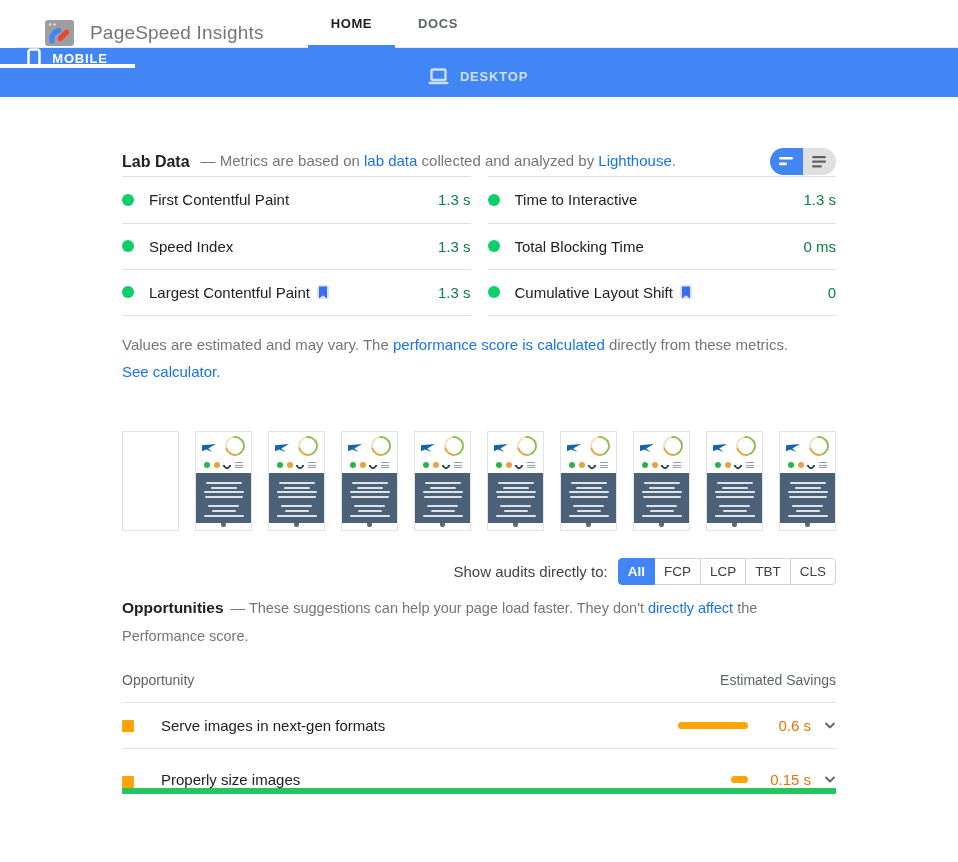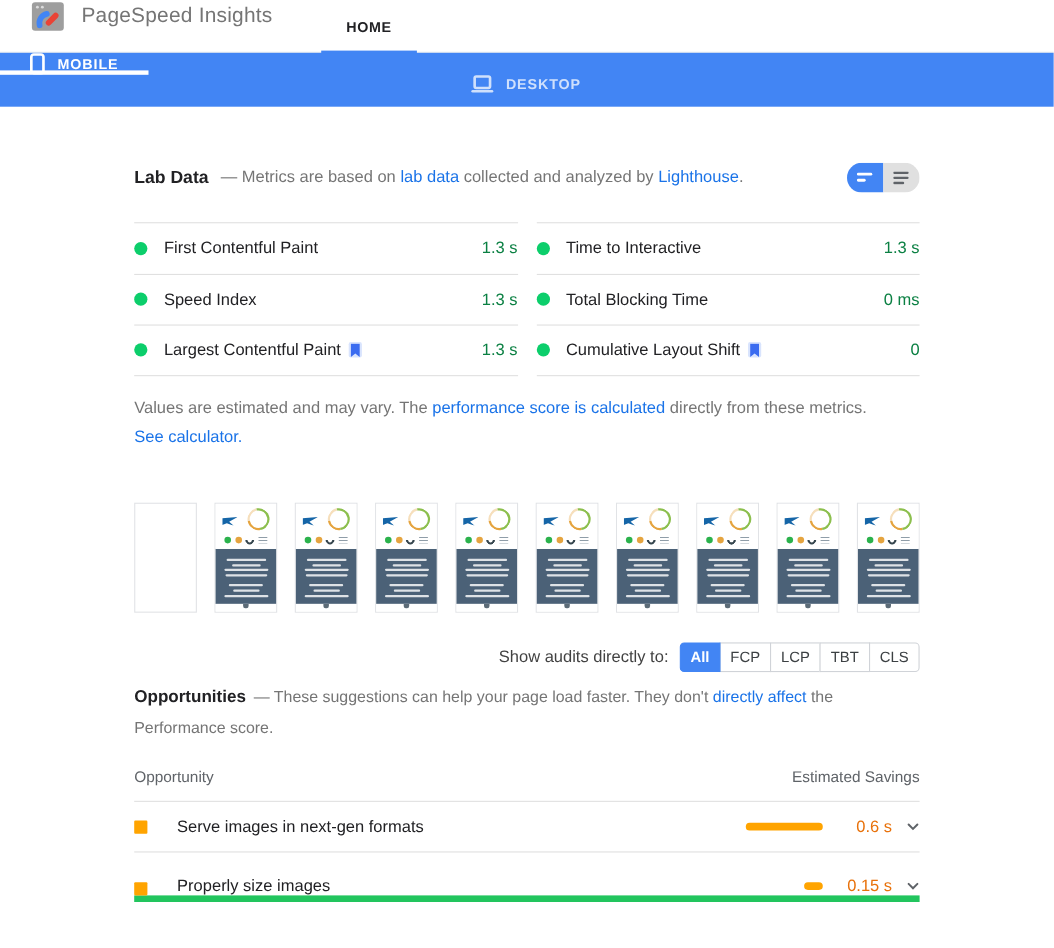--- a/index.html
+++ b/index.html
@@ -5,22 +5,22 @@
   * { margin:0; padding:0; box-sizing:border-box; }
   html,body { background:#fff; }
   body {
     width:958px; height:862px; margin:0 auto; overflow:hidden;
     font-family:"Liberation Sans","DejaVu Sans",sans-serif;
     color:#212124; -webkit-font-smoothing:antialiased;
   }
 
   
   .app-header{
-    height:48px; display:flex; align-items:flex-start;
-    padding-left:28px; border-bottom:1px solid #e8eaed; background:#fff;
+    height:48px; display:flex; align-items:flex-end;
+    padding-left:28px; border-bottom:1px solid #e8eaed; background:#fff;margin-left:16px;
   }
   .brand{ display:flex; align-items:center; gap:15px; cursor:pointer; }
   .brand-title{ font-size:19px; color:#757575; letter-spacing:.2px; }
   .app-tabs{ display:flex; height:48px; margin-left:44px; }
   .app-tab{
     display:flex; align-items:center; padding:0 23px; font-size:13px;
     font-weight:bold; letter-spacing:.6px; color:#5f6368; position:relative; cursor:pointer;
   }
   .app-tab.active{ color:#212124; }
   .app-tab.active::after{
@@ -49,21 +49,21 @@
   .sect-title{ font-size:16px; font-weight:bold; color:#212124; white-space:nowrap; }
   .sect-desc{ font-size:15px; color:#757575; margin-left:11px; flex:1; line-height:1.5; }
   a.link{ color:#1a73e8; text-decoration:none; cursor:pointer; }
 
   .view-toggle{ display:flex; height:27px; border-radius:14px; overflow:hidden; flex:none; }
   .vt-btn{ width:33px; display:flex; align-items:center; justify-content:center; cursor:pointer; }
   .vt-btn.active{ background:#4285f4; }
   .vt-btn.inactive{ background:#e0e0e0; }
 
   
-  .metrics-grid{ margin-top:27px; display:grid; grid-template-columns:1fr 1fr; column-gap:17px; }
+  .metrics-grid{ margin-top:1px; display:grid; grid-template-columns:1fr 1fr; column-gap:17px; }
   .metric-row{
     height:46.5px; display:flex; align-items:center; border-top:1px solid #e0e0e0;
   }
   .metric-row.last{ border-bottom:1px solid #e0e0e0; }
   .metric-dot{ width:12px; height:12px; border-radius:50%; background:#0cce6b; margin-right:15px; flex:none; }
   .metric-label{ font-size:15px; color:#212124; }
   .bookmark-wrap{
     display:inline-flex; margin-left:7px; background:#d9e4fd; border-radius:2px; padding:1px 1px 0 1px;
   }
   .metric-value{ margin-left:auto; font-size:15px; font-weight:500; color:#0b8043; }
@@ -159,20 +159,23 @@
         <path d="M8 23 A 8.7 8.7 0 0 1 14.6 12.6" stroke="#4285f4" stroke-width="5.2" fill="none" stroke-linecap="round"></path>
         <line x1="16.2" y1="20.6" x2="22.6" y2="14.2" stroke="#ea4335" stroke-width="5.2" stroke-linecap="round"></line>
       </svg>
     </span>
     <span class="brand-title">PageSpeed Insights</span>
   </div>
   <div class="app-tabs">
     <div class="app-tab active">
       <span>HOME</span>
     </div>
+    <div class="app-tab">
+      <span>DOCS</span>
+    </div>
   </div>
 </div>
 
 <div class="device-bar">
   <div class="device-tab tab-mobile active">
     <span style="display:flex">
       <svg width="14" height="20" viewBox="0 0 14 20">
         <rect x="1.5" y="1.5" width="11" height="17" rx="2.2" fill="none" stroke="currentColor" stroke-width="2.4"></rect>
       </svg>
     </span>

